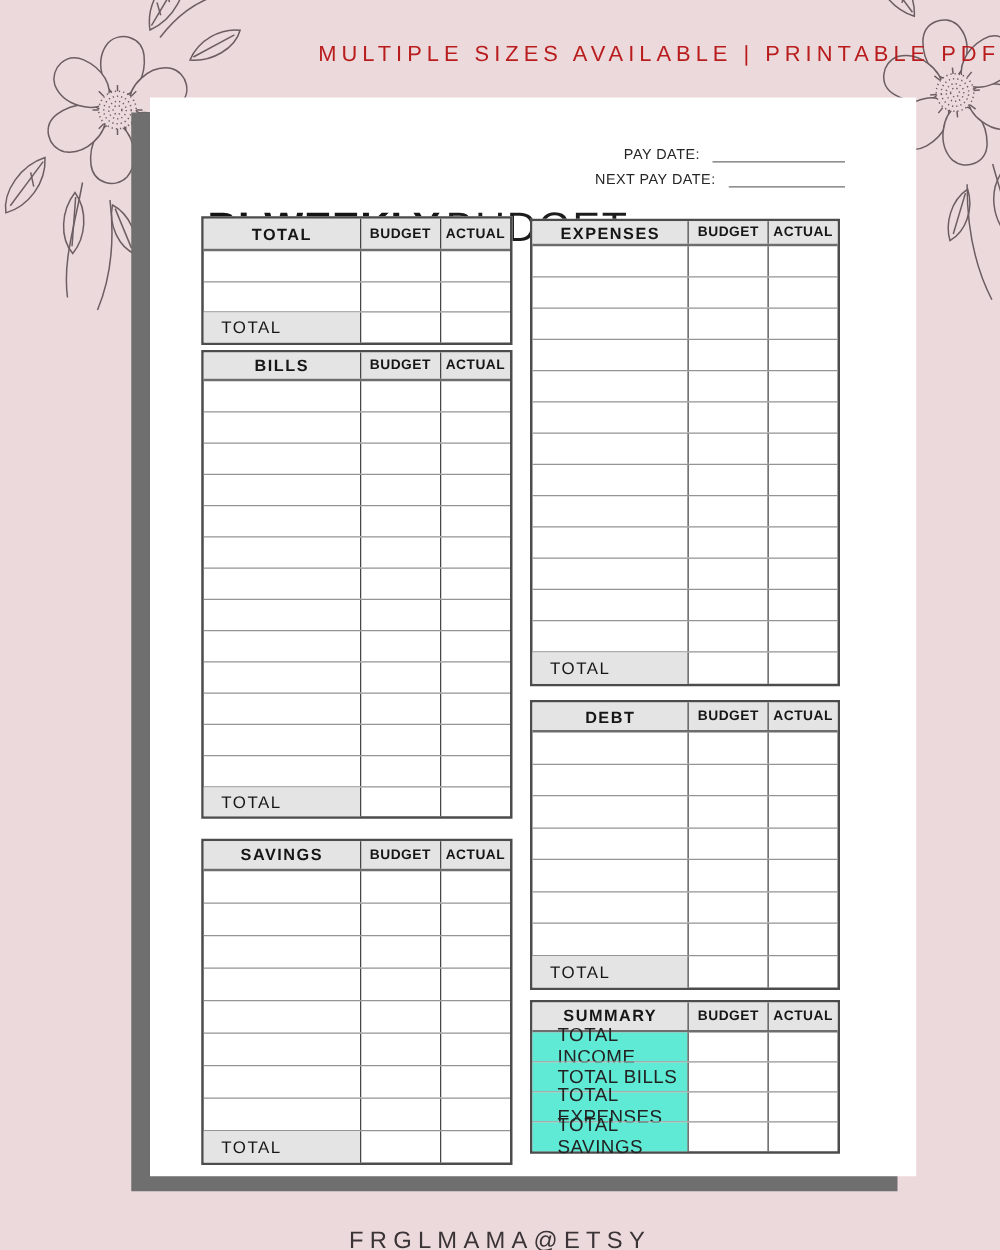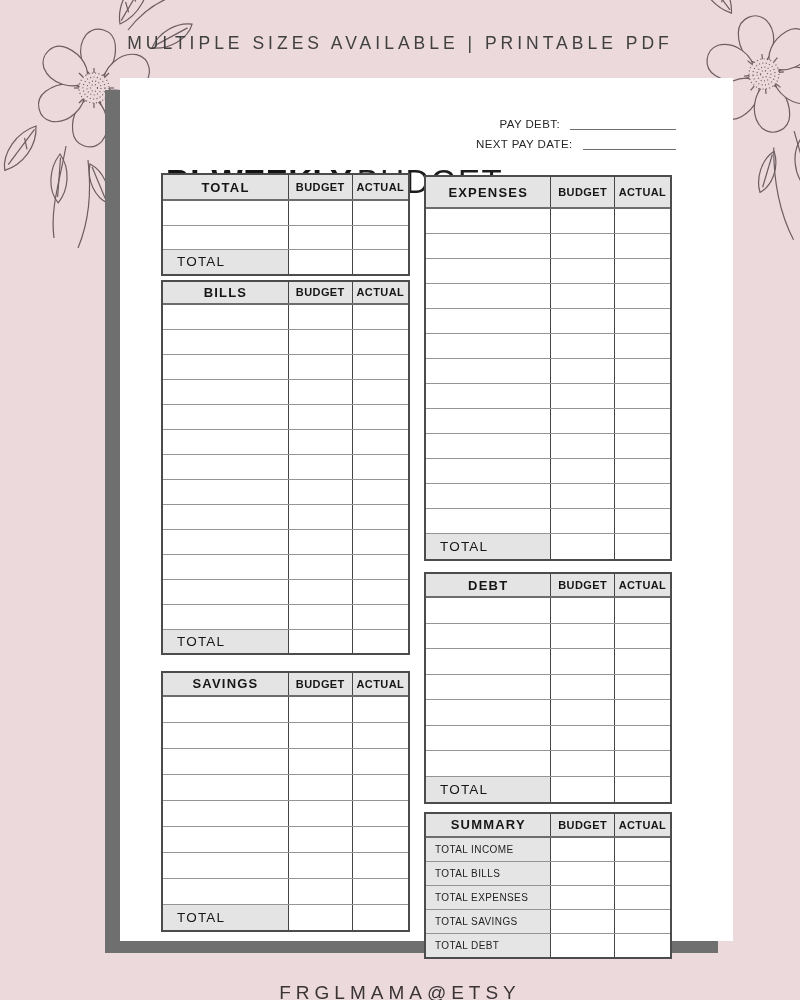--- a/index.html
+++ b/index.html
@@ -9,22 +9,22 @@
   
   .flower{position:absolute; pointer-events:none;}
   .fl-tl{left:-14px; top:-16px;}
   .fl-tr{right:-10px; top:-14px;}
   .flower path, .flower circle, .flower line{stroke:#6b5d61; fill:none; stroke-width:1.2;}
   .flower .petal{fill:#ecd9dc;}
   .flower .leaf{fill:#ecd9dc;}
   .flower .stip{stroke-dasharray:1 2.4; fill:#ecd9dc;}
 
   
-  .banner{position:absolute; top:33px; left:0; width:100%; text-align:center;
-          font-size:17.5px; letter-spacing:4px; color:#404040;}
+  .banner{position:absolute; top:33px; left:0; width:100%; text-align:right;
+          font-size:17.5px; letter-spacing:4px; color:#b91c1c;}
   .footer{position:absolute; top:982px; left:0; width:100%; text-align:center;
           font-size:19px; letter-spacing:5px; color:#3a3436;}
 
   
   .page{position:absolute; left:120px; top:78px; width:613px; height:863px;
         background:#ffffff; box-shadow:-15px 12px 0 0 #6f6f6f;}
 
   .titlebar{position:absolute; left:46px; top:38px; width:520px;}
   .title{position:absolute; left:0; top:3px; white-space:nowrap; font-size:33px; color:#141414;margin-top:44px;}
   .title .tb{font-weight:bold; letter-spacing:0.5px;}
@@ -46,30 +46,30 @@
   .trow.thead + .trow{border-top:2px solid #6d6d6d;}
   .tcell{box-sizing:border-box; display:flex; align-items:center;}
   .tcell.label{flex:0 0 51%; justify-content:center;}
   .tcell.budget{flex:0 0 26%; border-left:1.5px solid #454545; justify-content:center;}
   .tcell.actual{flex:1 1 auto; border-left:1.5px solid #454545; justify-content:center;}
   .thead .tcell{background:#e4e4e4; font-weight:bold;}
   .thead .label{font-size:13px; letter-spacing:1.2px;}
   .thead .budget,.thead .actual{font-size:11px; letter-spacing:0.4px;}
   .trow-total .label{background:#e4e4e4; justify-content:flex-start; padding-left:14px;
                      font-weight:normal; font-size:13.5px; letter-spacing:1.2px;}
-  .table-summary .trow-body .label{background:#e5e5e5; justify-content:flex-start; padding-left:9px;
-                     font-weight:normal; font-size:10px; letter-spacing:0.4px; color:#222;}
+  .table-summary .trow-body .label{background:#5eead4; justify-content:flex-start; padding-left:20px;
+                     font-weight:normal; font-size:15px; letter-spacing:0.4px; color:#222;}
 
   
   .table-income .thead{height:24px} .table-income .trow-body{height:23.5px} .table-income .trow-total{height:23.5px}
   .table-bills{margin-top:4px}
   .table-bills .thead{height:21px} .table-bills .trow-body{height:24px} .table-bills .trow-total{height:23px}
   .table-savings{margin-top:16px}
   .table-savings .thead{height:22px} .table-savings .trow-body{height:25px} .table-savings .trow-total{height:25px}
-  .table-expenses .thead{height:30px} .table-expenses .trow-body{height:24px} .table-expenses .trow-total{height:25px}
+  .table-expenses .thead{height:18px} .table-expenses .trow-body{height:24px} .table-expenses .trow-total{height:25px}
   .table-debt{margin-top:11px}
   .table-debt .thead{height:22px} .table-debt .trow-body{height:24.5px} .table-debt .trow-total{height:25px}
   .table-summary{margin-top:8px}
   .table-summary .thead{height:22px} .table-summary .trow-body{height:23px}
 </style>
 </head>
 <body>
 
 <div class="stage">
 
@@ -181,21 +181,21 @@
   <div class="banner">MULTIPLE SIZES AVAILABLE | PRINTABLE PDF</div>
 
   <div class="page">
 
     <div class="titlebar">
       <div class="title">
         <span class="tb">BI-WEEKLY</span><span class="tl">BUDGET</span>
       </div>
       <div class="paydates">
         <div class="pd-row">
-          <span class="pd-label">PAY DEBT:</span>
+          <span class="pd-label">PAY DATE:</span>
           <span class="pd-line"></span>
         </div>
         <div class="pd-row">
           <span class="pd-label">NEXT PAY DATE:</span>
           <span class="pd-line"></span>
         </div>
       </div>
     </div>
 
     <div class="col col-left">
@@ -495,23 +495,18 @@
           <div class="trow trow-body">
             <div class="tcell label">TOTAL EXPENSES</div>
             <div class="tcell budget"></div>
             <div class="tcell actual"></div>
           </div>
           <div class="trow trow-body">
             <div class="tcell label">TOTAL SAVINGS</div>
             <div class="tcell budget"></div>
             <div class="tcell actual"></div>
           </div>
-          <div class="trow trow-body">
-            <div class="tcell label">TOTAL DEBT</div>
-            <div class="tcell budget"></div>
-            <div class="tcell actual"></div>
-          </div>
         </div>
       </div>
   </div>
 
   <div class="footer">FRGLMAMA@ETSY</div>
 </div>
 
 </body></html>

